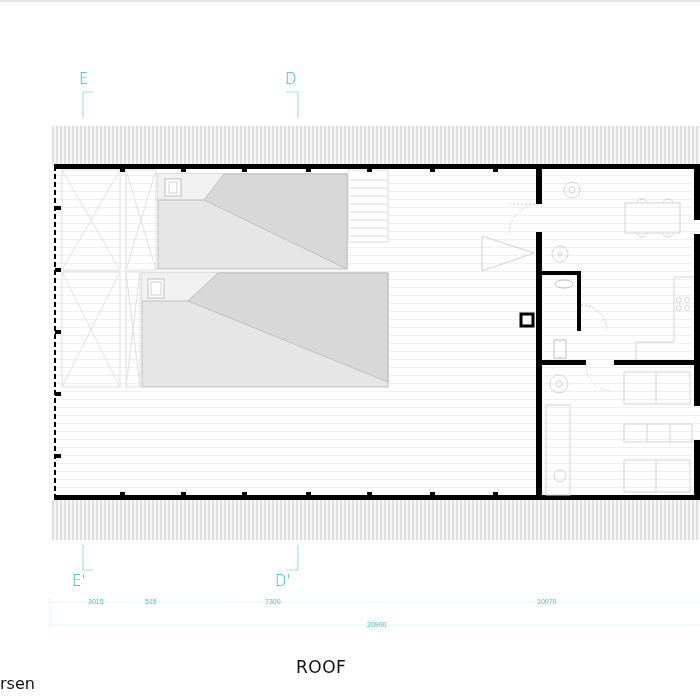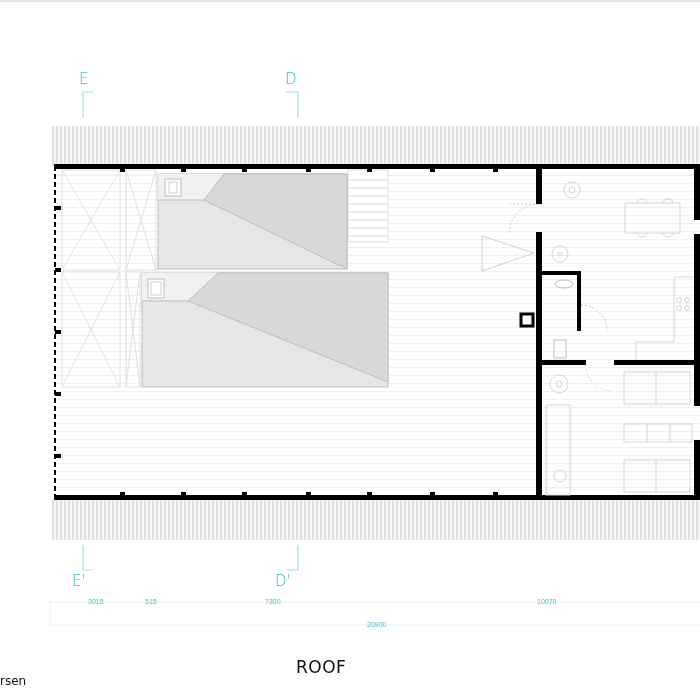--- a/index.html
+++ b/index.html
@@ -1,21 +1,21 @@
 <!DOCTYPE html>
 <html><head>
 <meta charset="utf-8">
 <style>
   html, body { margin: 0; padding: 0; background: #ffffff; }
   body { width: 700px; height: 700px; position: relative; overflow: hidden; font-family: "Liberation Sans", sans-serif; }
   .topline { position: absolute; left: 0; top: 0; width: 700px; height: 2px; background: #e6e6e6; }
   .section-label { position: absolute; color: #2fbcc4; font-family: "DejaVu Sans", sans-serif; font-size: 15px; font-weight: 300; }
   .dim-text { position: absolute; color: #3fc4cc; font-family: "Liberation Sans", sans-serif; font-size: 7px; }
   .title { position: absolute; left: 296px; top: 657px; font-family: "DejaVu Sans", sans-serif; font-size: 17px; color: #111; letter-spacing: 0.5px; }
-  .credit { position: absolute; left: 0; top: 674px; font-family: "DejaVu Sans", sans-serif; font-size: 12px; color: #111; }
+  .credit { position: absolute; left: 0; top: 674px; font-family: "DejaVu Sans", sans-serif; font-size: 16px; color: #111; }
   svg { position: absolute; left: 0; top: 0; }
 </style>
 </head>
 <body>
 
 <div class="topline"></div>
 
 <svg width="700" height="700" viewBox="0 0 700 700">
   <defs>
     <pattern id="roofhatch" width="4" height="10" patternUnits="userSpaceOnUse">

